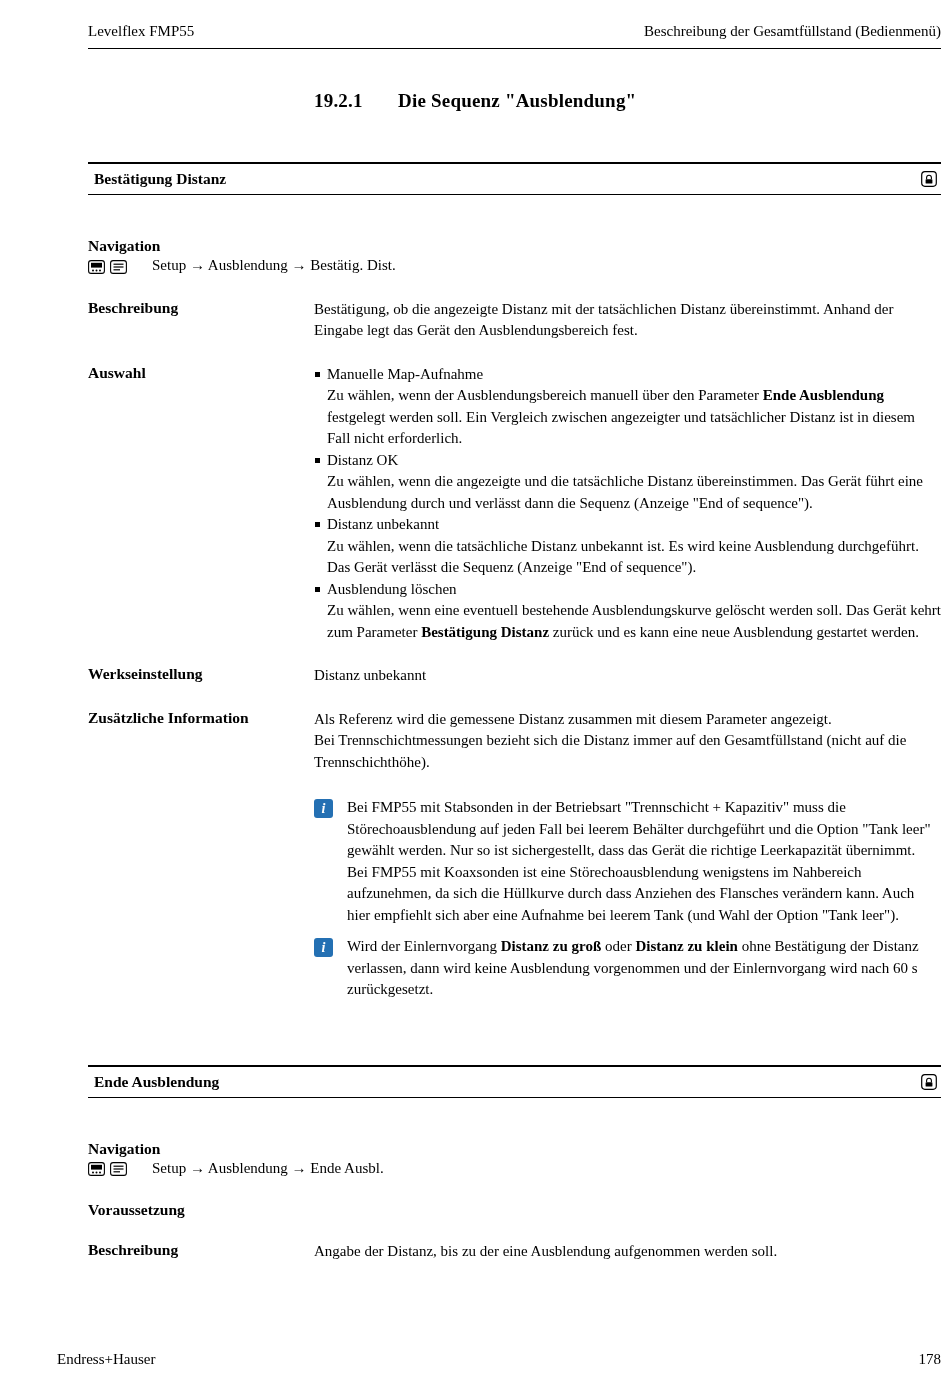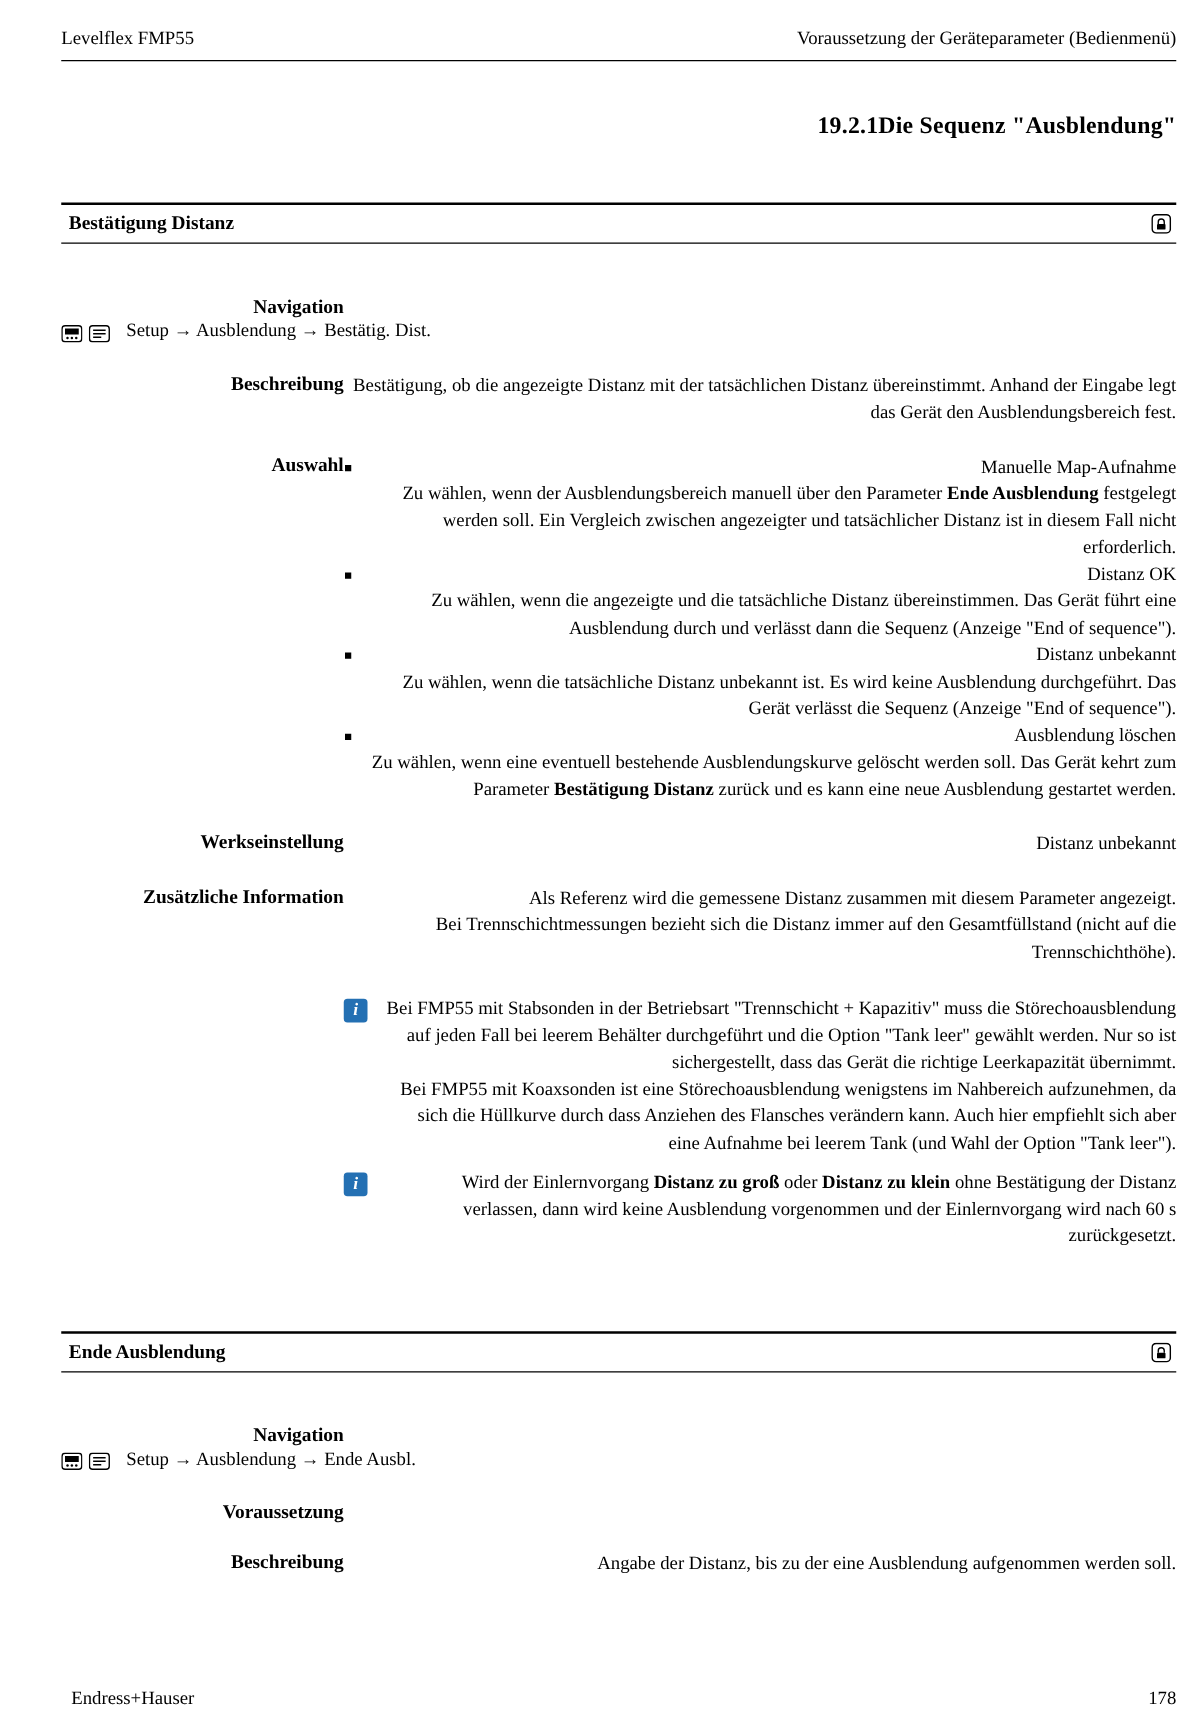--- a/index.html
+++ b/index.html
@@ -5,24 +5,23 @@
   * { margin:0; padding:0; box-sizing:border-box; }
   html,body { background:#ffffff; }
   body {
     width:950px; height:1378px;
     font-family:"Liberation Serif", serif;
     color:#000;
   }
   .page {
     position:relative;
     width:950px; height:1378px;
-    padding:22px 9px 0 49px;
+    padding:22px 9px 0 88px;
     overflow:hidden;
     background:#fff;
-    text-align:right;
   }
   
   .page-header {
     display:flex; justify-content:space-between; align-items:flex-end;
     font-size:15px; line-height:18px;
     padding-bottom:8px;
     border-bottom:1.5px solid #000;
   }
   
   .section-heading {
@@ -42,21 +41,21 @@
   }
   .param-titlebar.second { margin-top:64px; }
   .lock-icon { display:inline-flex; }
   
   .row { display:flex; margin-top:22px; }
   .row.first { margin-top:42px;flex-direction:column; }
   .row-label { flex:none; width:226px; font-size:15.5px; font-weight:bold; padding-top:0px; }
   .row-content { flex:1; font-size:15px; line-height:21.5px; }
   
   .nav-line { display:flex; align-items:center; gap:5px; }
-  .nav-line .nav-path { margin-left:8px; }
+  .nav-line .nav-path { margin-left:20px; }
   .nav-icon { display:inline-flex; position:relative; top:1px; }
   
   ul.option-list { list-style:none; }
   ul.option-list li { position:relative; padding-left:13px; }
   ul.option-list li::before {
     content:""; position:absolute; left:1px; top:8px;
     width:5px; height:5px; background:#000;
   }
   
   .zusatz-paragraph { margin-bottom:24px; }
@@ -78,21 +77,21 @@
   }
   b { font-weight:bold; }
 </style>
 </head>
 <body>
 
 <div class="page">
 
   <div class="page-header">
     <span>Levelflex FMP55</span>
-    <span>Voraussetzung der Geräteparameter (Bedienmenü)</span>
+    <span>Beschreibung der Gesamtfüllstand (Bedienmenü)</span>
   </div>
 
   <div class="section-heading">
     <span class="sec-num">19.2.1</span><span>Die Sequenz "Ausblendung"</span>
   </div>
 
   <div class="param-titlebar">
     <span>Bestätigung Distanz</span>
     <span class="lock-icon">
       <svg width="16" height="16" viewBox="0 0 16 16" aria-hidden="true">

